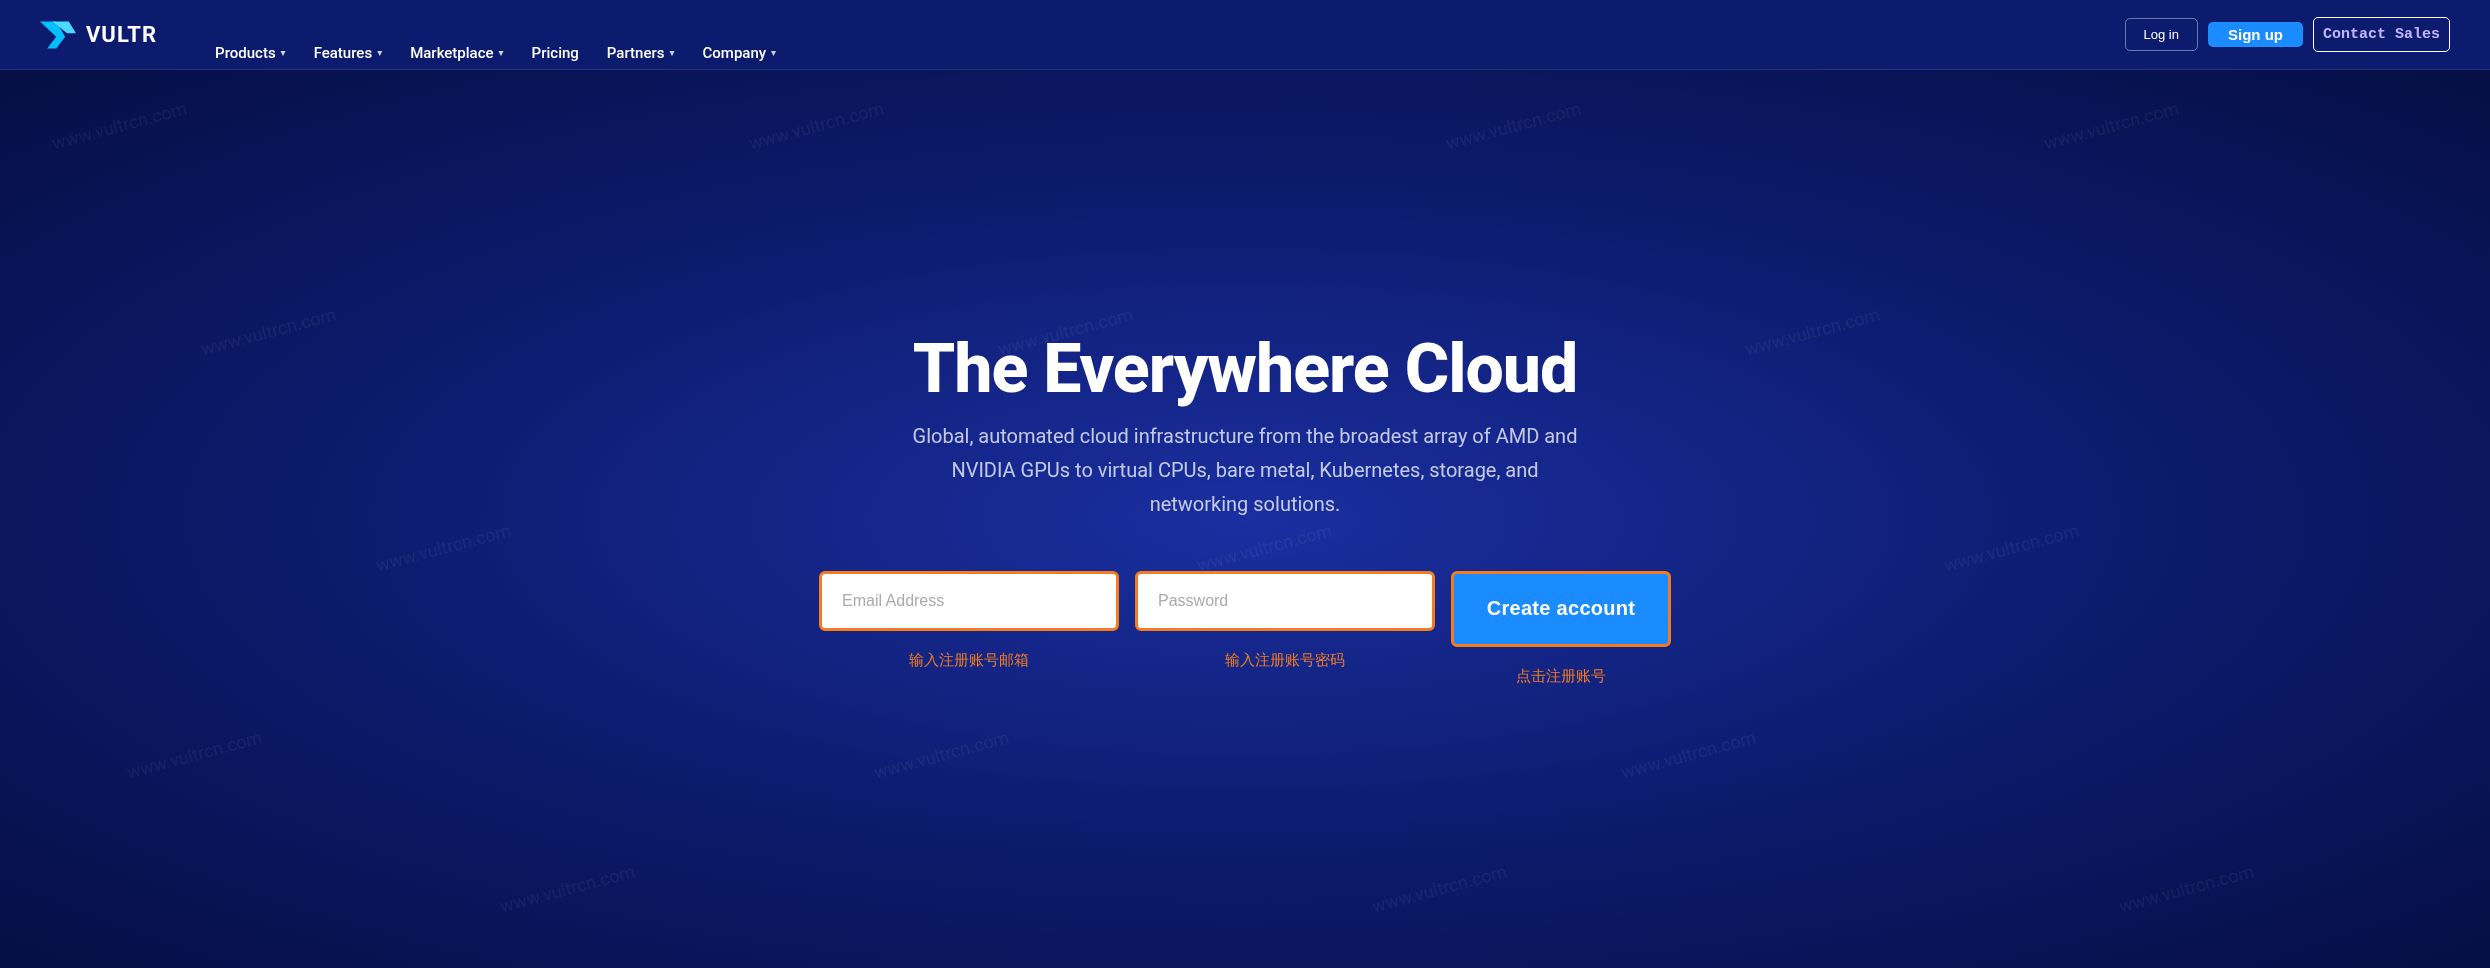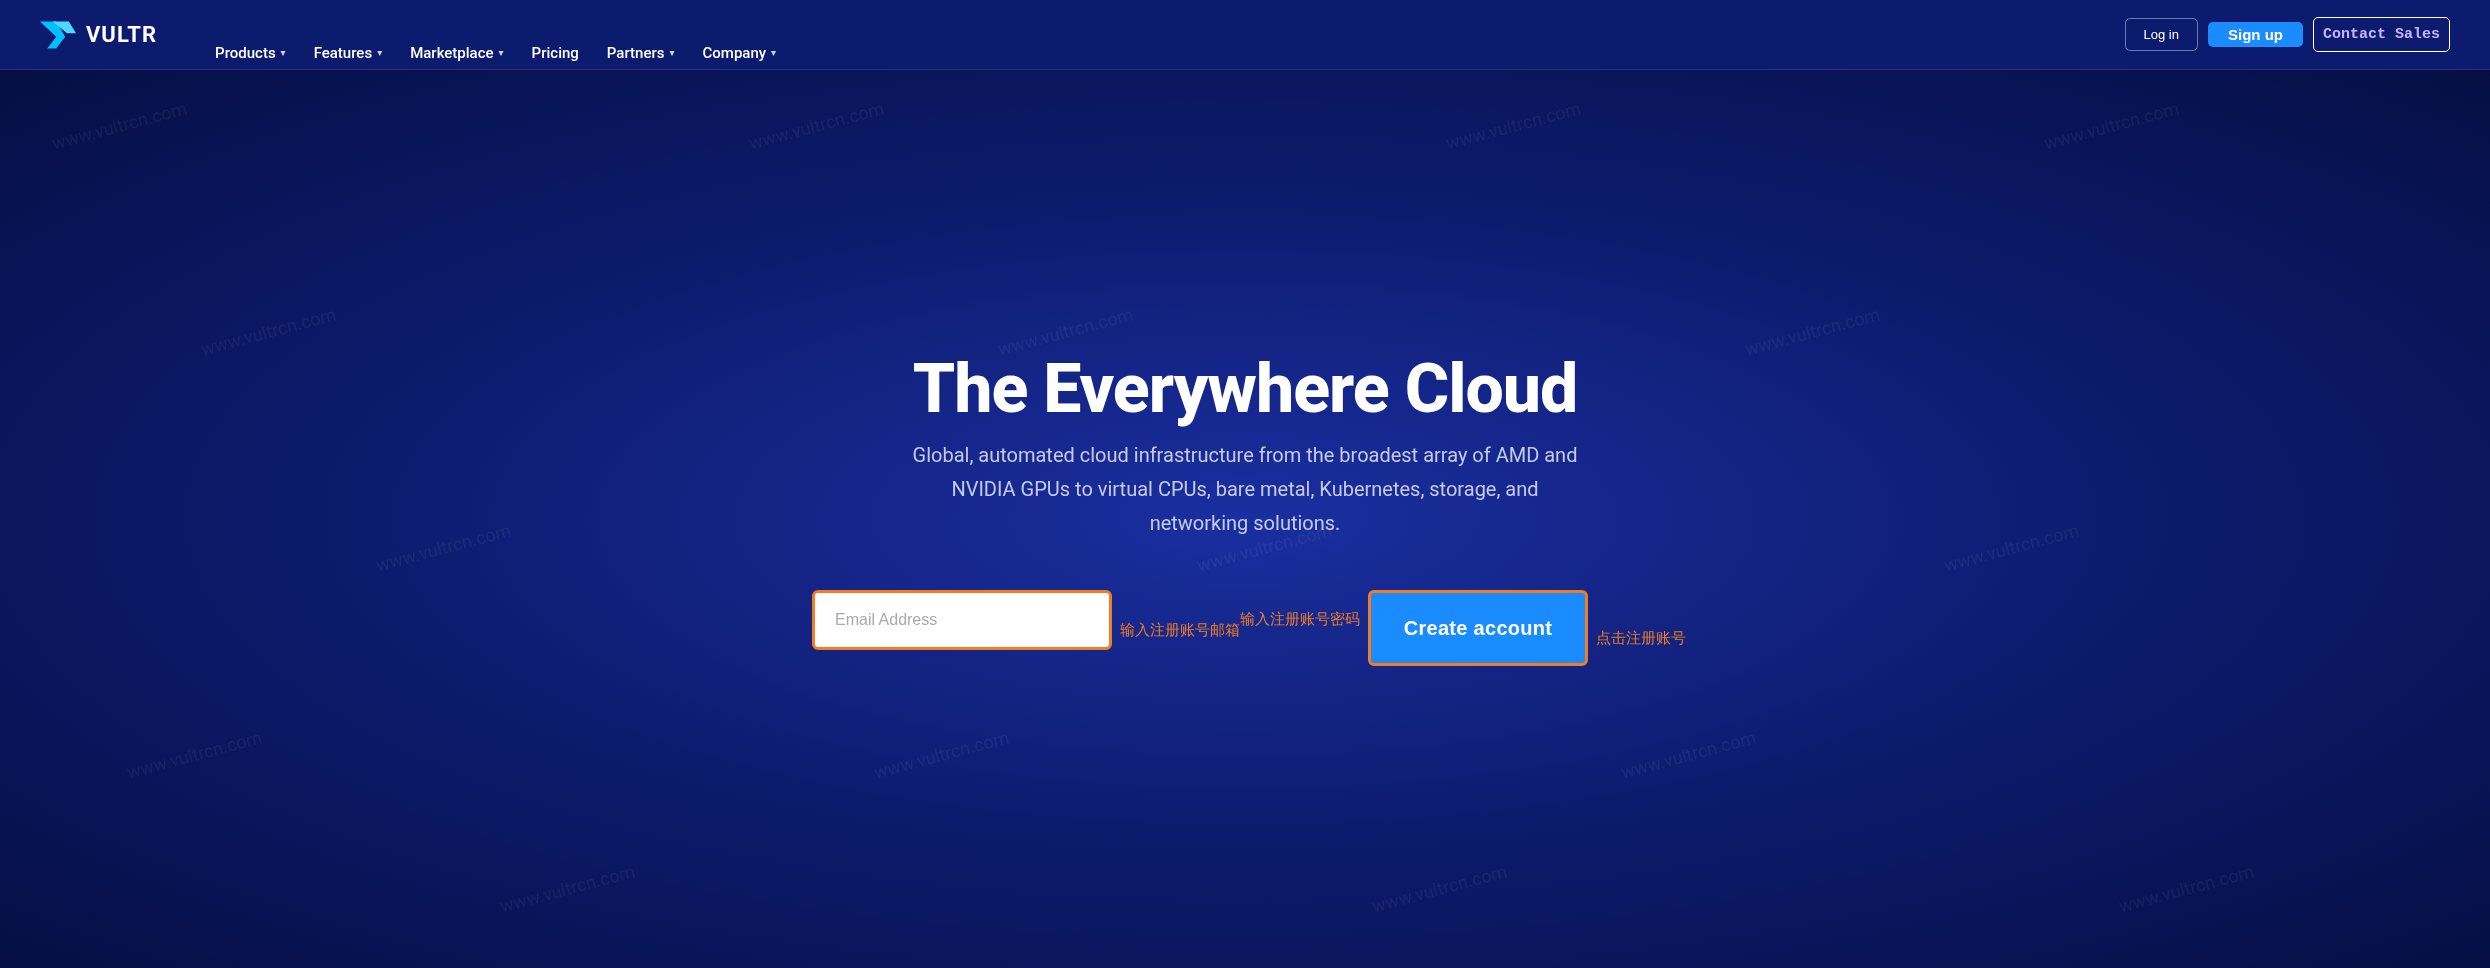--- a/index.html
+++ b/index.html
@@ -173,21 +173,21 @@
     .form-area {
       display: flex;
       align-items: flex-start;
       gap: 0;
       position: relative;
       z-index: 2;
     }
 
     .form-group {
       display: flex;
-      flex-direction: row;
+      flex-direction: column;
       align-items: center;
     }
 
     .form-input {
       width: 300px;
       height: 60px;
       padding: 0 20px;
       font-size: 16px;
       color: #333;
       background: white;
@@ -294,20 +294,21 @@
     <p class="hero-subtitle">Global, automated cloud infrastructure from the broadest array of AMD and NVIDIA GPUs to virtual CPUs, bare metal, Kubernetes, storage, and networking solutions.</p>
   </div>
 
   <div class="form-area">
     <div class="form-group">
       <input class="form-input" type="email" placeholder="Email Address" style="">
       <span class="form-hint">输入注册账号邮箱</span>
     </div>
 
     <div class="form-group">
+      <input class="form-input" type="password" placeholder="Password" style="">
       <span class="form-hint">输入注册账号密码</span>
     </div>
 
     <div class="form-group">
       <button class="btn-create">Create account</button>
       <span class="form-hint">点击注册账号</span>
     </div>
   </div>
 
 </section>

